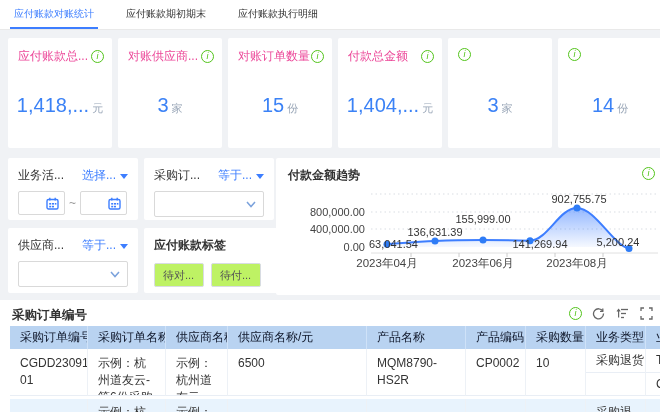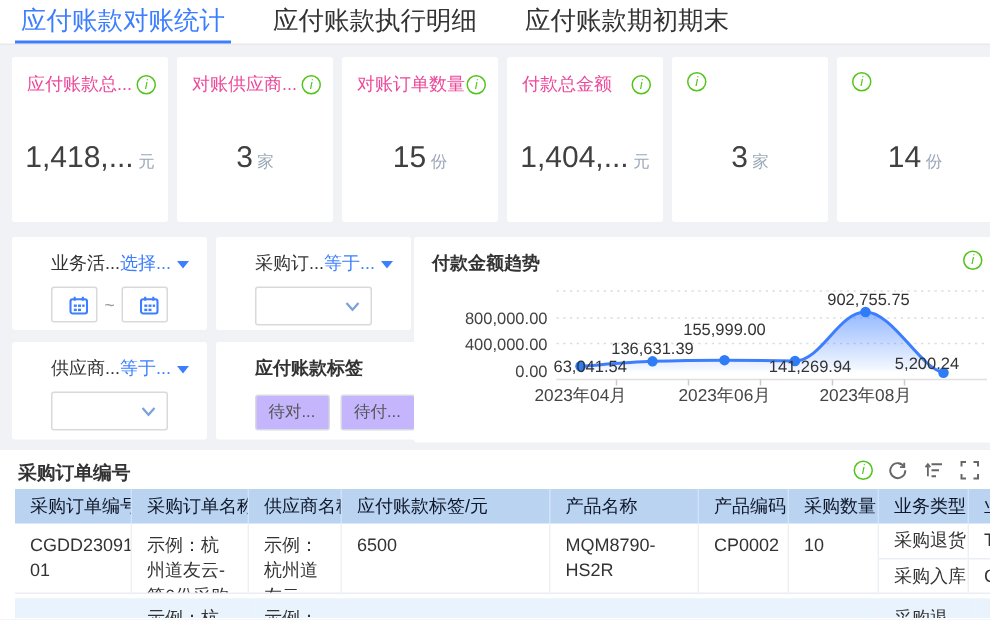--- a/index.html
+++ b/index.html
@@ -5,55 +5,55 @@
   * { margin:0; padding:0; box-sizing:border-box; }
   html,body { width:660px; height:413px; overflow:hidden; }
   body {
     font-family:"Liberation Sans","DejaVu Sans",sans-serif;
     background:#f0f2f5; color:#333; font-size:12px; position:relative;
   }
   
   .tabbar { position:absolute; left:0; top:0; width:660px; height:30px;
     background:#fff; border-bottom:1px solid #e9e9e9; padding-left:10px;
     display:flex; align-items:stretch; }
-  .tab { line-height:28px; padding:0 4px; margin-right:24px; font-size:17px;
+  .tab { line-height:28px; padding:0 4px; margin-right:24px; font-size:10px;
     color:#333; cursor:pointer; white-space:nowrap;font-family:Liberation Serif, serif; }
   .tab.active { color:#3d7eff; border-bottom:2px solid #3d7eff; }
   
   .cards { position:absolute; left:8px; top:38px; display:flex; gap:6px; }
   .card { width:104px; height:110px; background:#fff; border-radius:2px; position:relative; }
   .card-head { display:flex; justify-content:space-between; align-items:center; padding:10px 8px 0 10px; }
   .card-label { font-size:12px; color:#ec4899; white-space:nowrap; overflow:hidden; }
   .info-icon { flex:none; width:13px; height:13px; border:1px solid #52c41a; border-radius:50%;
     color:#52c41a; font-size:9px; line-height:11px; text-align:center; font-style:italic; }
   .card-value { position:absolute; left:0; right:0; top:56px; text-align:center; white-space:nowrap; }
-  .card-value .num { font-size:20px; color:#404040;text-align:right; }
+  .card-value .num { font-size:20px; color:#3b82f6;text-align:right; }
   .card-value .unit { font-size:11px; color:#9aa7b8; margin-left:3px; }
   
-  .panel { position:absolute; background:#fff; border-radius:2px; padding:9px 26px; }
+  .panel { position:absolute; background:#fff; border-radius:2px; padding:9px 10px; }
   .p-a { left:8px;  top:158px; width:130px; height:62px; }
   .p-b { left:144px; top:158px; width:130px; height:62px; }
   .p-c { left:8px;  top:228px; width:130px; height:65px; }
   .p-d { left:144px; top:228px; width:140px; height:65px; }
   .frow { display:flex; align-items:center; }
   .flabel { color:#333; font-size:12px; white-space:nowrap; }
   .fop { color:#3d7eff; font-size:12px; margin-left:auto; white-space:nowrap; cursor:pointer; display:flex; align-items:center; }
   .caret { width:0; height:0; border-left:4px solid transparent; border-right:4px solid transparent;
     border-top:5px solid #3d7eff; margin-left:4px; margin-top:2px; }
   .drow { display:flex; align-items:center; margin-top:7px; }
   .dinput { width:47px; height:24px; border:1px solid #d9d9d9; border-radius:2px; background:#fff;
     position:relative; cursor:pointer; }
   .dinput svg { position:absolute; right:5px; top:5px; }
   .tilde { color:#999; margin:0 4px; }
   .selectbox { margin-top:7px; height:26px; border:1px solid #d9d9d9; border-radius:2px; background:#fff;
     position:relative; cursor:pointer; }
   .selectbox svg { position:absolute; right:7px; top:9px; }
   .tag-title { font-size:12px; font-weight:bold; color:#333; }
   .tagrow { display:flex; margin-top:9px; gap:7px; }
-  .tagbtn { height:24px; padding:0 8px; min-width:50px; background:#c4b5fd; border:1px solid #d8dce2;
+  .tagbtn { height:24px; padding:0 8px; min-width:50px; background:#bef264; border:1px solid #d8dce2;
     border-radius:2px; font-size:11px; color:#555; line-height:22px; cursor:pointer; white-space:nowrap; overflow:hidden; }
   
   .chart-panel { left:276px; top:158px; width:392px; height:137px; padding:0; }
   .chart-title { position:absolute; left:12px; top:9px; font-size:12px; font-weight:bold; color:#333;text-align:right; }
   .chart-info { position:absolute; left:366px; top:9px; }
   .chart-panel svg.plot { position:absolute; left:0; top:0; }
   
   .table-panel { position:absolute; left:0; top:300px; width:660px; height:113px; background:#fff; }
   .tbl-head { position:relative; height:26px; padding:7px 12px 0 12px; }
   .tbl-title { font-size:12.5px; font-weight:bold; color:#333; }
@@ -72,22 +72,22 @@
   .subcell:first-child { border-bottom:1px solid #e9eef5; }
   .trow-main .tcell { height:47px; }
   .partial-row { margin-top:3px; height:13px; overflow:hidden; background:#e8f3fd; }
   .partial-row .tcell { height:40px; border-bottom:none; padding-top:5px; background:#e8f3fd; }
 </style>
 </head>
 <body>
 
 <div class="tabbar">
   <div class="tab active">应付账款对账统计</div>
+  <div class="tab">应付账款期初期末</div>
   <div class="tab">应付账款执行明细</div>
-  <div class="tab">应付账款期初期末</div>
 </div>
 
 <div class="cards">
   <div class="card">
     <div class="card-head">
       <span class="card-label">应付账款总...</span>
       <span class="info-icon">i</span>
     </div>
     <div class="card-value"><span class="num">1,418,...</span><span class="unit">元</span></div>
   </div>
@@ -277,38 +277,37 @@
             <polyline points="4,12 1,12 1,9" fill="none" stroke="#666" stroke-width="1.3"></polyline>
           </svg>
       </span>
     </div>
   </div>
   <div class="grid">
     <div class="hrow">
       <div class="hcell c1">采购订单编号</div>
       <div class="hcell c2">采购订单名称</div>
       <div class="hcell c3">供应商名称</div>
-      <div class="hcell c4">应付账款标签/元</div>
+      <div class="hcell c4">供应商名称/元</div>
       <div class="hcell c5">产品名称</div>
       <div class="hcell c6">产品编码</div>
       <div class="hcell c7">采购数量</div>
       <div class="hcell c8">业务类型</div>
       <div class="hcell c9">业</div>
     </div>
     <div class="trow trow-main">
       <div class="tcell c1">CGDD230918-01</div>
       <div class="tcell c2">示例：杭州道友云-第6份采购订单</div>
       <div class="tcell c3">示例：杭州道友云</div>
       <div class="tcell c4">6500</div>
       <div class="tcell c5">MQM8790-HS2R</div>
       <div class="tcell c6">CP0002</div>
       <div class="tcell c7">10</div>
       <div class="tcell c8 subcell-wrap">
         <div class="subcell">采购退货</div>
-        <div class="subcell">采购入库</div>
       </div>
       <div class="tcell c9 subcell-wrap">
         <div class="subcell">T</div>
         <div class="subcell">C</div>
       </div>
     </div>
     <div class="trow partial-row">
       <div class="tcell c1"></div>
       <div class="tcell c2">示例：杭州</div>
       <div class="tcell c3">示例：杭州</div>

